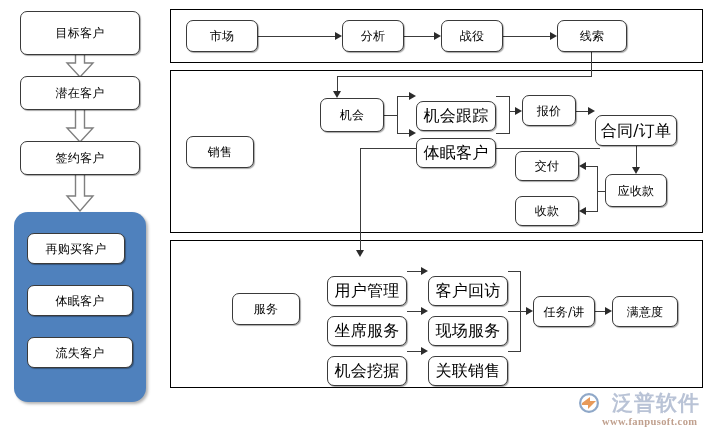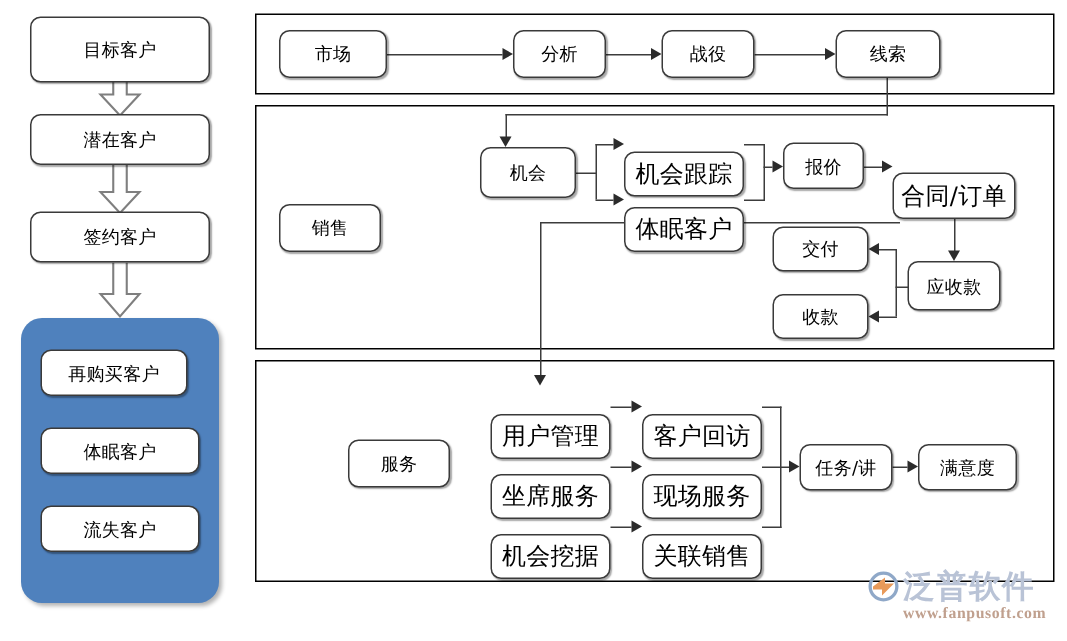--- a/index.html
+++ b/index.html
@@ -60,21 +60,21 @@
   
   .blockarrow{position:absolute;z-index:3;}
   .blockarrow svg{display:block;}
 
   
   .logo{
     position:absolute;z-index:8;
     display:flex;flex-direction:column;align-items:flex-start;
     pointer-events:none;
   }
-  .logo-row{display:flex;align-items:center;gap:2px;}
+  .logo-row{display:flex;align-items:center;gap:12px;margin-top:12px;}
   .logo-mark{width:22px;height:22px;position:relative;}
   .logo-text{
     font-size:21px;font-weight:bold;color:#b9c3d6;letter-spacing:1px;
     font-family:"DejaVu Sans","Liberation Sans",sans-serif;line-height:1;
   }
   .logo-url{
     font-size:10.5px;font-weight:bold;color:#c0a08e;letter-spacing:.4px;
     margin-left:24px;margin-top:2px;
     font-family:"Liberation Serif","DejaVu Serif",serif;
   }

